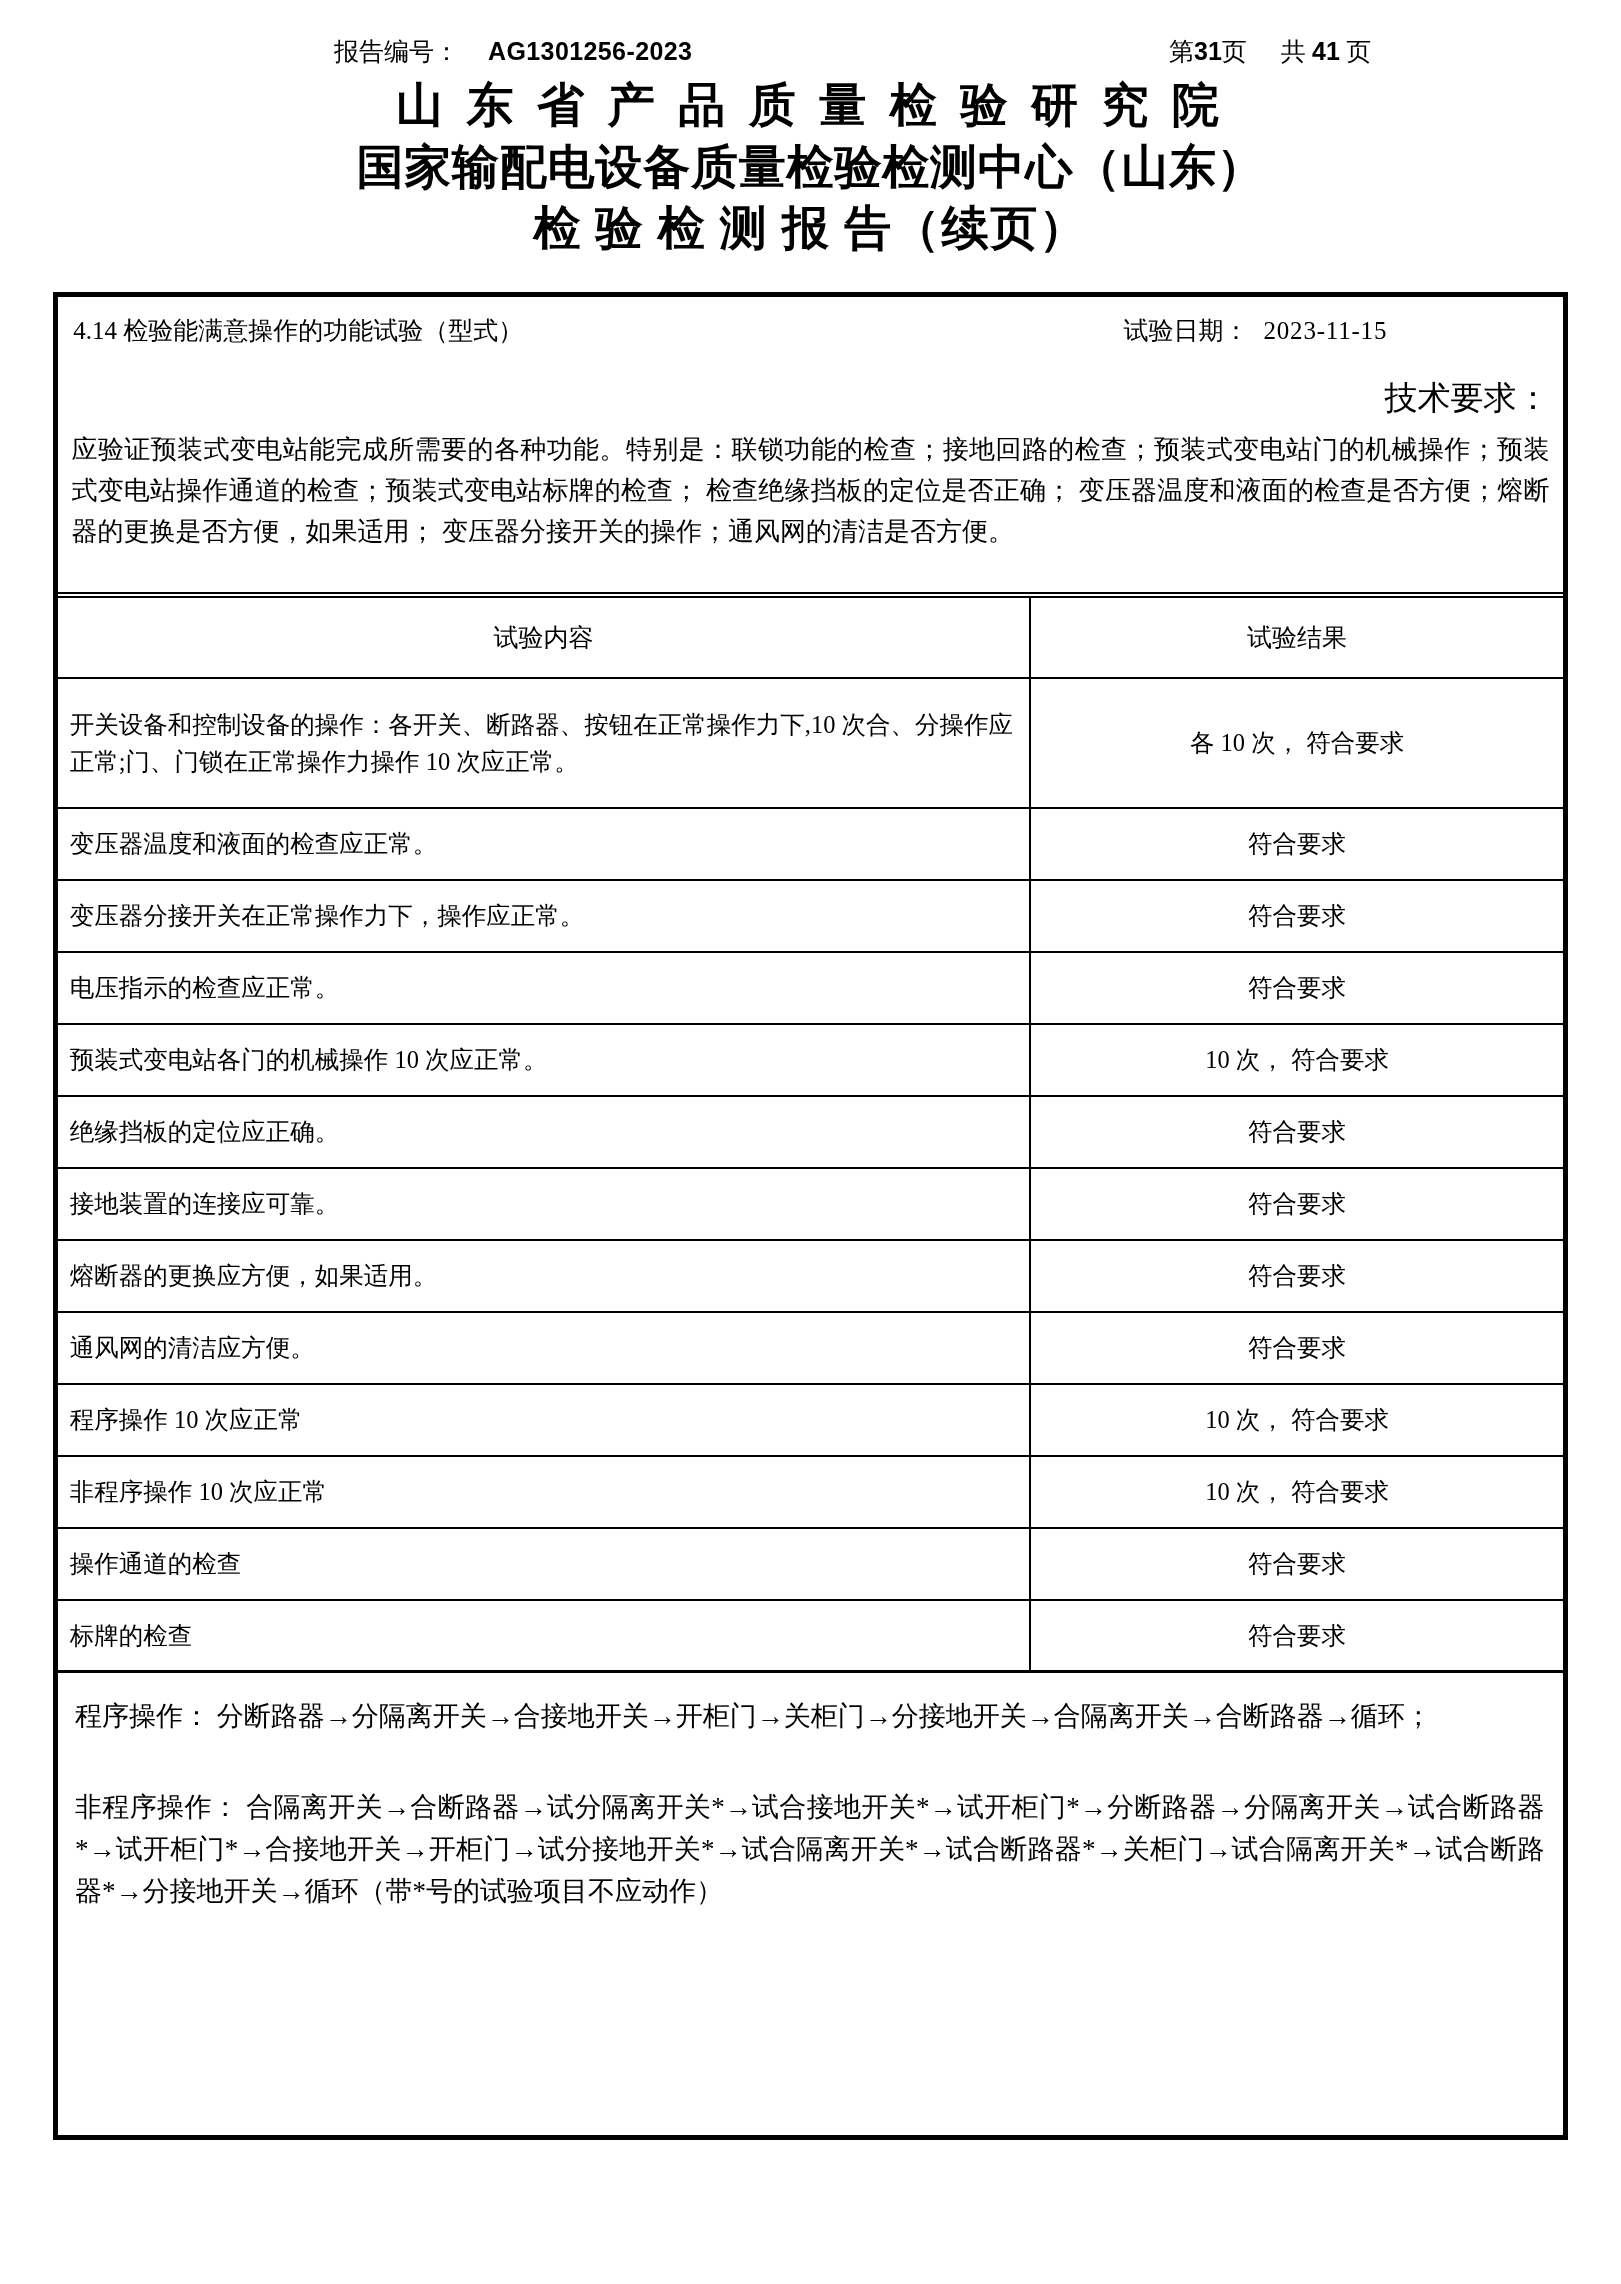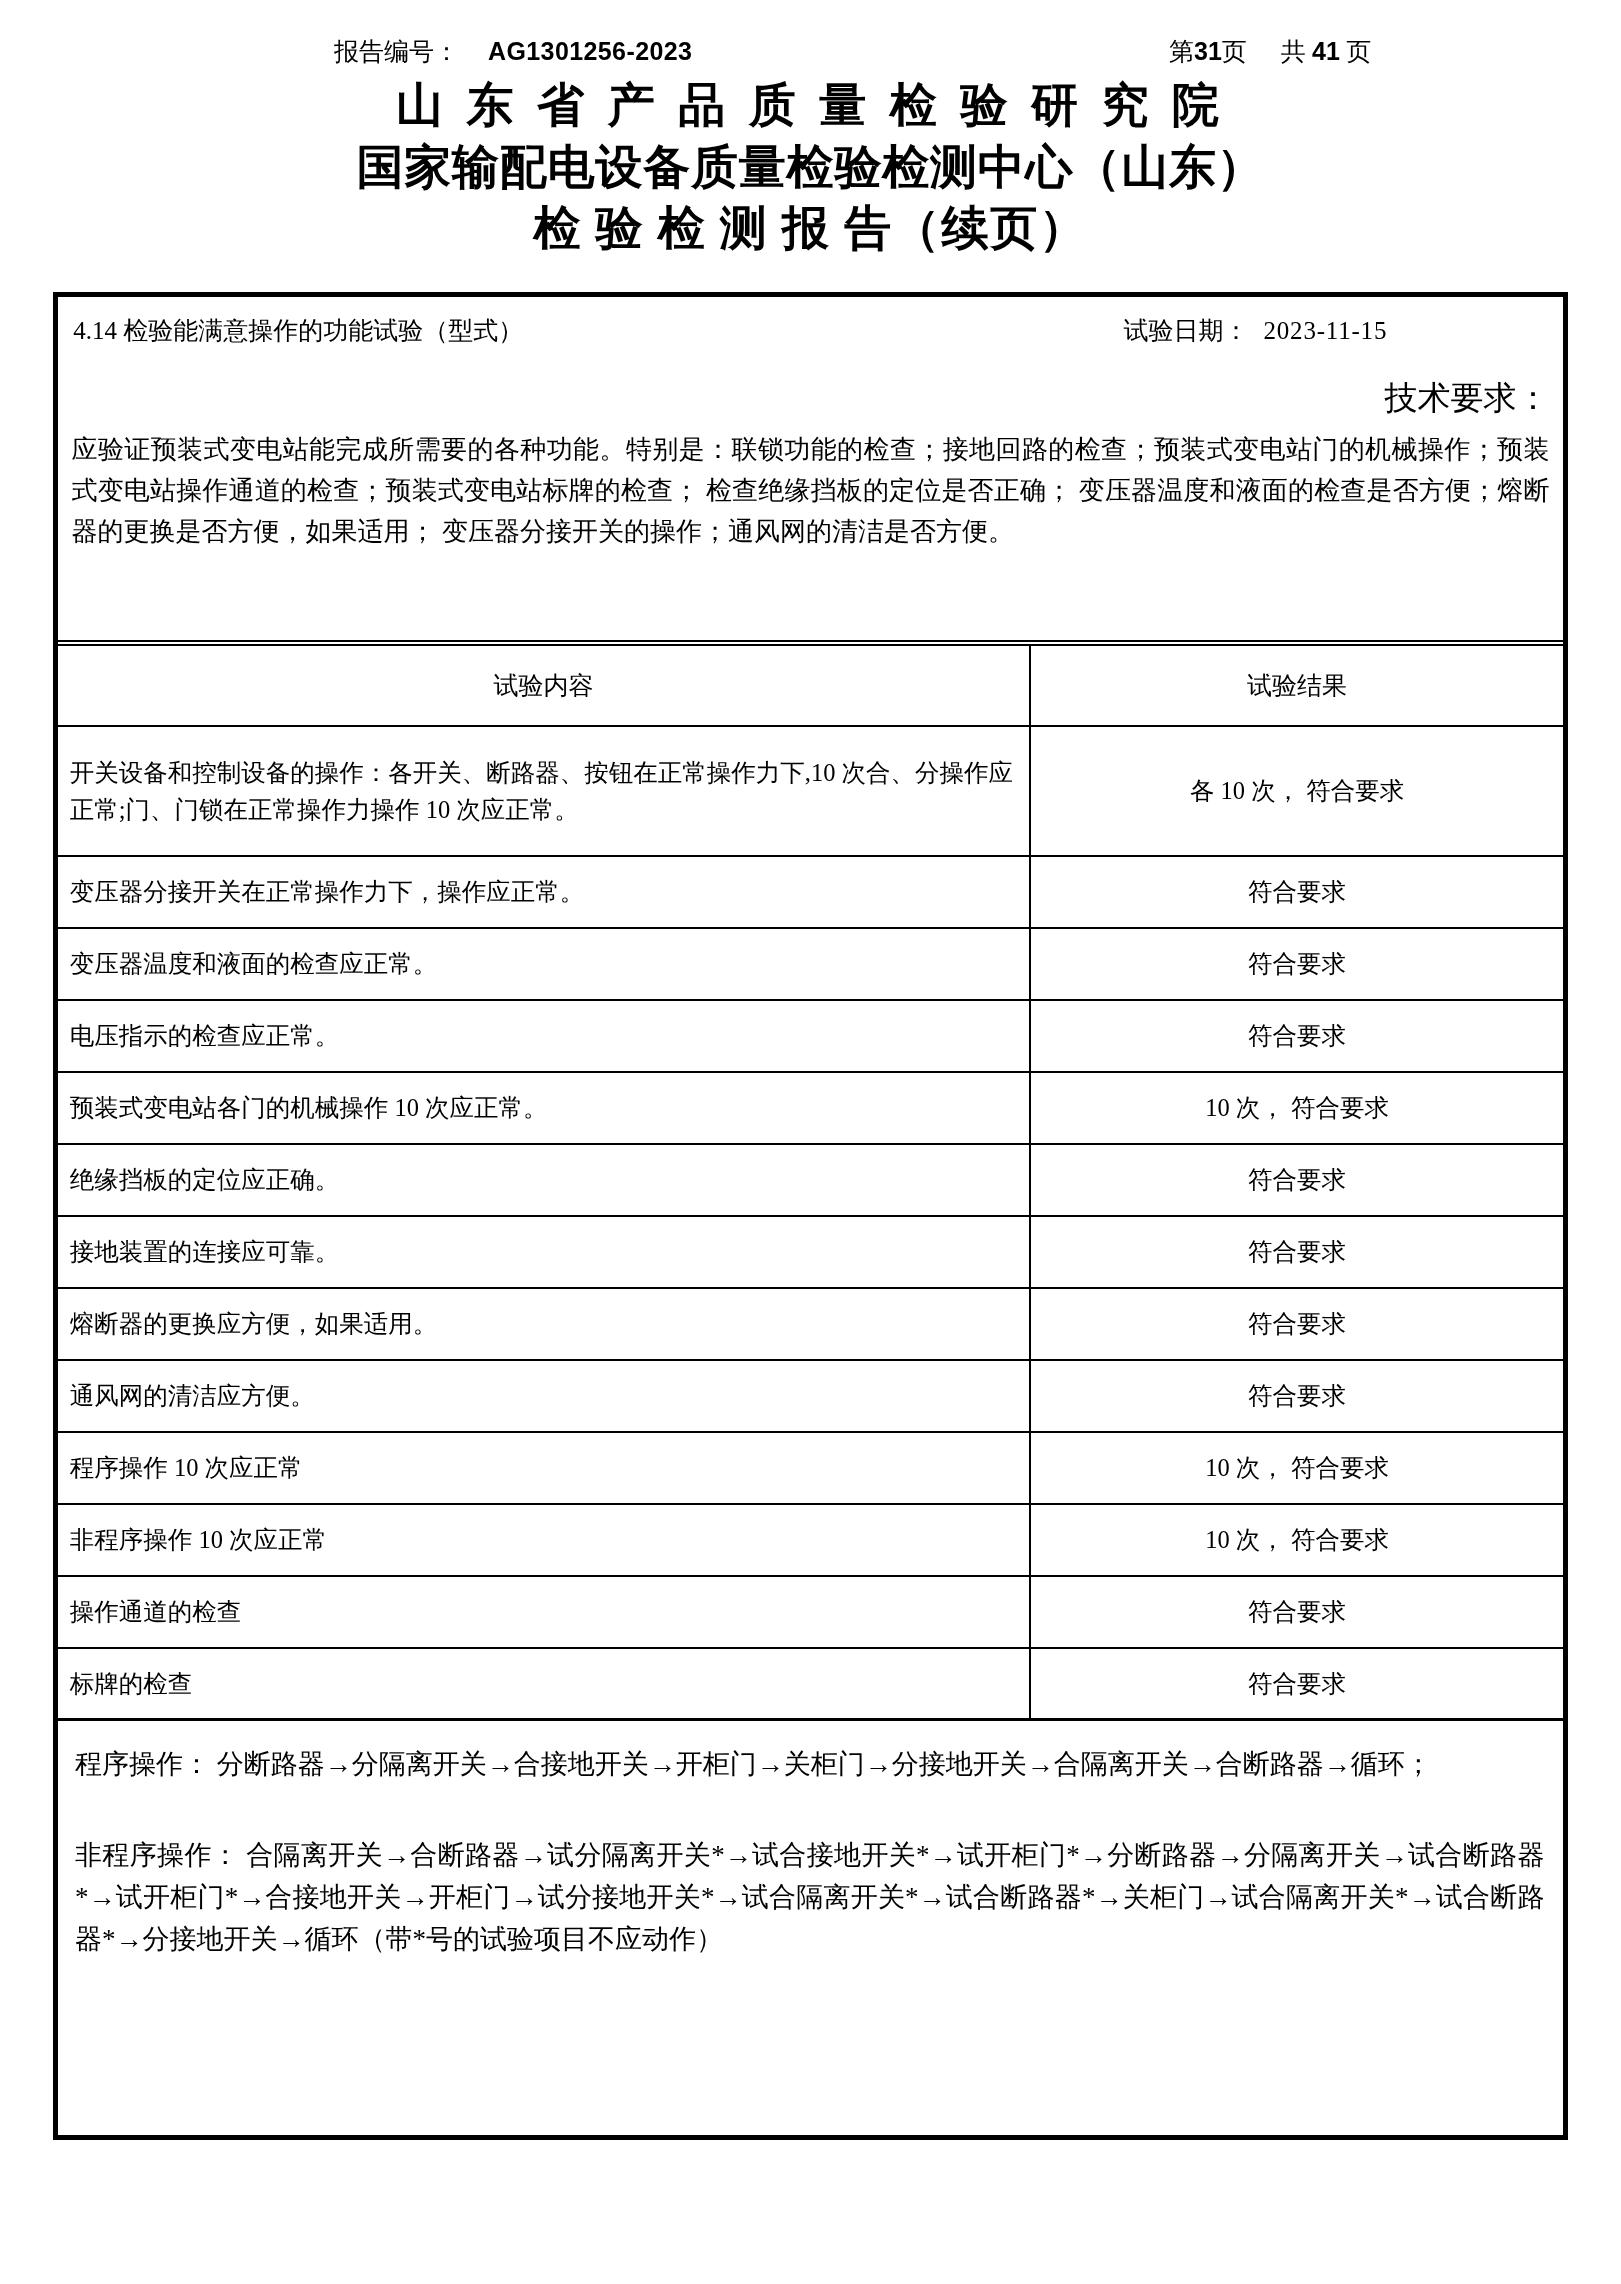--- a/index.html
+++ b/index.html
@@ -32,21 +32,21 @@
   .title-2 { font-size:47px; line-height:62px; letter-spacing:0.8px; }
   .title-3 { font-size:47px; line-height:61px; letter-spacing:1.7px; }
 
   
   .box {
     position:absolute; left:53px; top:292px;
     width:1515px; height:1848px;
     border:5px solid #000;
   }
 
-  .section { height:345px; border-bottom:2.5px solid #000; padding:17px 13.5px 0 13.5px; position:relative; font-size:26px; }
+  .section { height:297px; border-bottom:2.5px solid #000; padding:17px 13.5px 0 13.5px; position:relative; font-size:26px; }
   .clause-line { position:relative; height:42px; }
   .clause { position:absolute; left:1.7px; top:0; font-size:25px; }
   .test-date { position:absolute; left:1052px; top:0; font-size:25px; }
   .test-date .val { margin-left:15px; letter-spacing:0.8px;margin-top:44px; }
   .tech-label { margin-top:20px; font-size:33px;text-align:right; }
   .tech-text { margin-top:8.4px; line-height:41px; text-align:justify; font-size:26px; }
 
   table.test-table {
     width:100%; border-collapse:collapse;
     margin-top:1.7px;
@@ -110,25 +110,25 @@
           <th>试验内容</th>
           <th>试验结果</th>
         </tr>
       </thead>
       <tbody id="table-body">
           <tr class="tall">
             <td class="content">开关设备和控制设备的操作：各开关、断路器、按钮在正常操作力下,10 次合、分操作应正常;门、门锁在正常操作力操作 10 次应正常。</td>
             <td class="result">各 10 次， 符合要求</td>
           </tr>
           <tr>
-            <td class="content">变压器分接开关在正常操作力下，操作应正常。</td>
+            <td class="content">变压器温度和液面的检查应正常。</td>
             <td class="result">符合要求</td>
           </tr>
           <tr>
-            <td class="content">变压器温度和液面的检查应正常。</td>
+            <td class="content">变压器分接开关在正常操作力下，操作应正常。</td>
             <td class="result">符合要求</td>
           </tr>
           <tr>
             <td class="content">电压指示的检查应正常。</td>
             <td class="result">符合要求</td>
           </tr>
           <tr>
             <td class="content">预装式变电站各门的机械操作 10 次应正常。</td>
             <td class="result">10 次， 符合要求</td>
           </tr>

